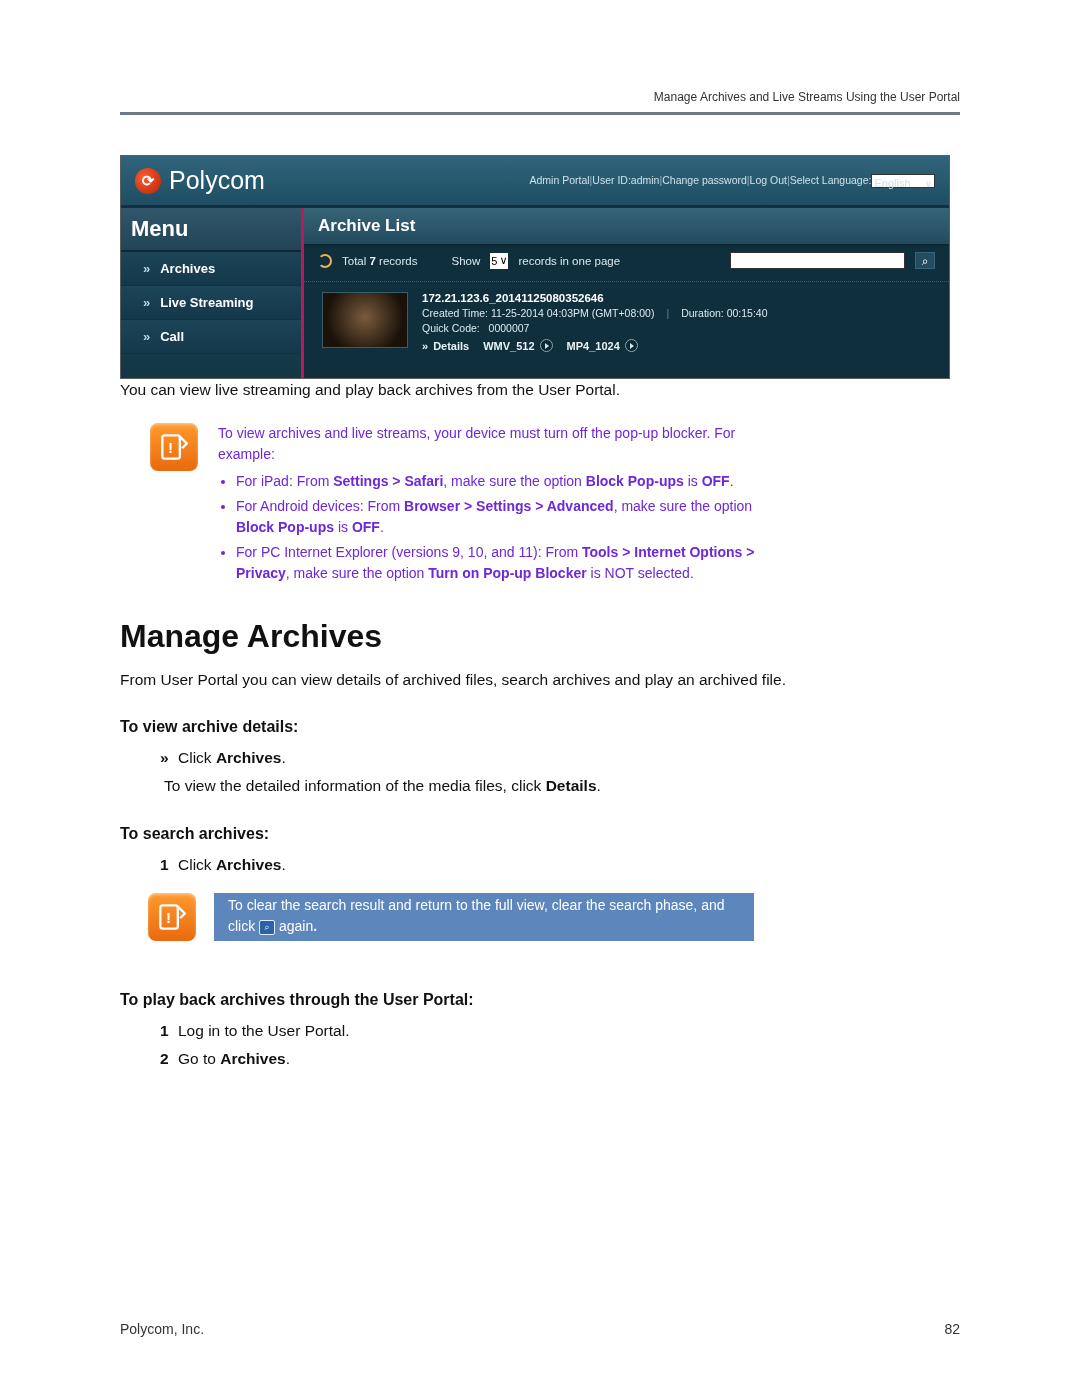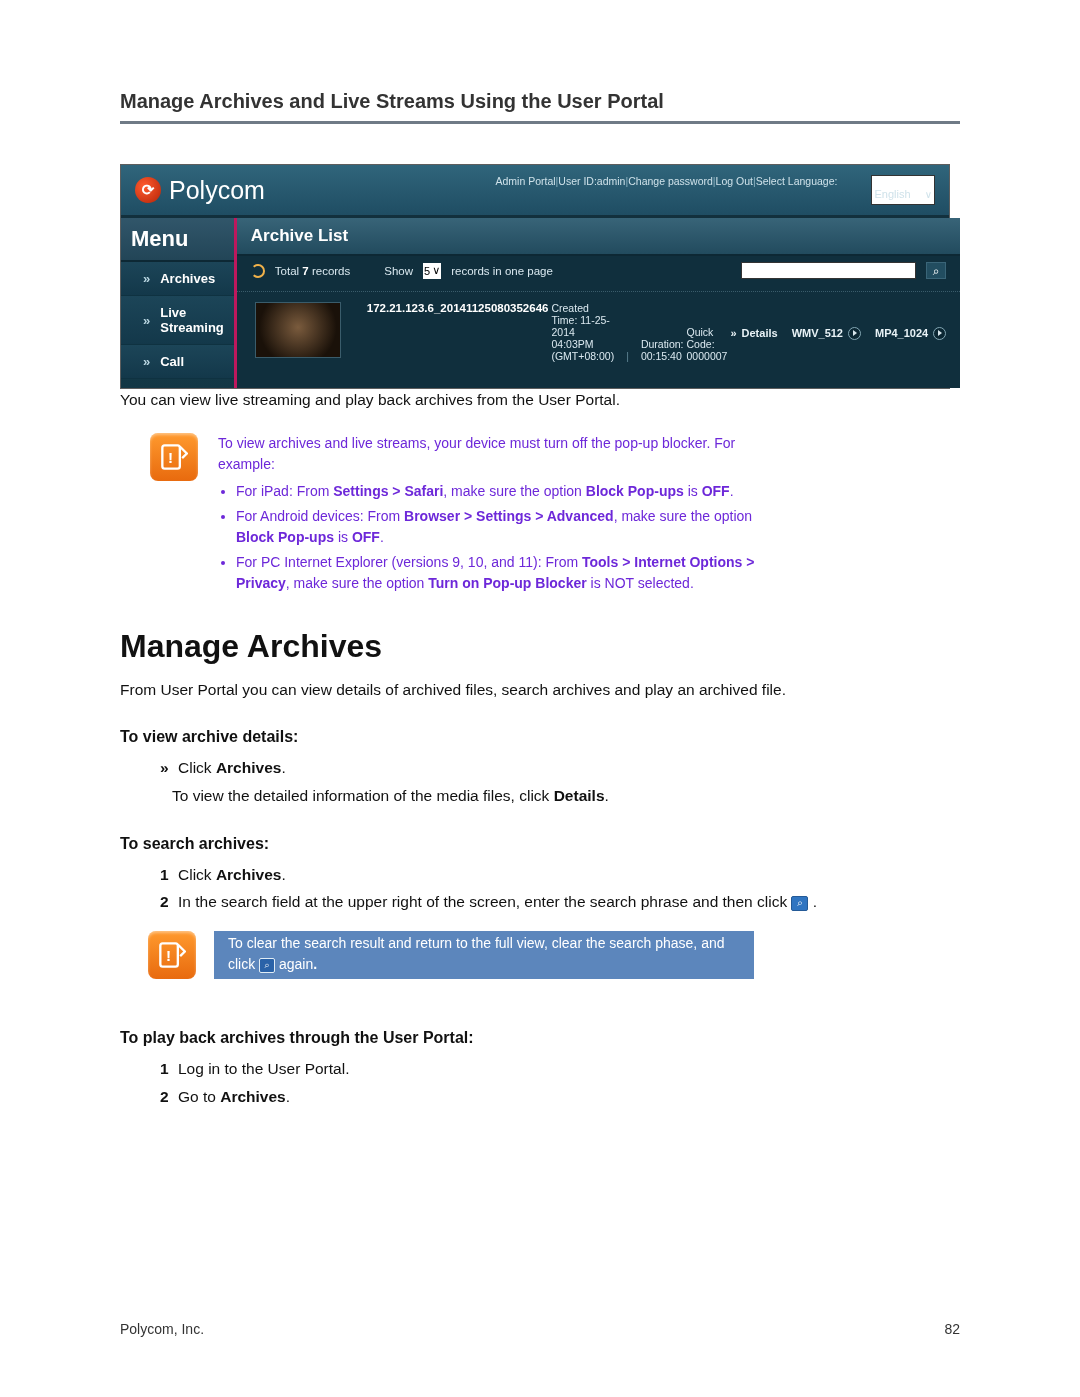--- a/index.html
+++ b/index.html
@@ -9,25 +9,24 @@
     background: #fff;
     font-family: Arial, Helvetica, sans-serif;
     color: #111;
   }
   .page {
     padding: 90px 120px 40px 120px;
     position: relative;
     height: 100%;
   }
   .running-head {
-    font-size: 20px;
+    font-size: 12px;
     color: #333;
-    text-align: left;
+    text-align: right;
     margin-bottom: 8px;
-    font-weight: bold;
   }
   .hr-line {
     height: 3px;
     background: #6f7a86;
     margin-bottom: 40px;
   }
 
   
   .shot {
     width: 830px;
@@ -62,25 +61,24 @@
   .hdr-links {
     color: #cfe2ea;
     font-size: 10.5px;
     display: flex;
     align-items: flex-start;
     gap: 0;
   }
   .hdr-sep { color: #8db3c2; }
   .lang-select {
     font-size: 11px;
-    height: 30px;
-    padding: 12px 2px;
+    height: 14px;
+    padding: 2px 2px;
     border: 1px solid #333;
     background:#fff;
-    margin-left:34px;
   }
   .lang-select .arrow{ font-size:10px; }
 
   .shot-body {
     display: flex;
     background: #163e50;
   }
   .sidebar {
     width: 180px;
     background: linear-gradient(#184454, #133745);
@@ -171,24 +169,23 @@
   }
   .thumb {
     width: 86px; height: 56px;
     background: radial-gradient(circle at 50% 45%, #7a5b3d, #1a1109 75%);
     border: 1px solid #3a5c6b;
   }
   .archive-meta {
     color: #dbe9f0;
     font-size: 10.5px;
     display: flex;
-    flex-direction: row;
+    flex-direction: column;
     gap: 3px;
     flex:1;
-    margin-left:12px;
   }
   .archive-meta .fname { font-weight: bold; font-size: 11.5px; color: #fff; }
   .meta-line { display:flex; align-items:flex-end; gap:12px; }
   .meta-sep { color:#5f8494; }
   .playlinks {
     display: flex;
     align-items: center;
     gap: 14px;
     margin-top: 2px;
   }
@@ -435,27 +432,26 @@
       </ul>
     </div>
   </div>
 
   <h1 class="h1">Manage Archives</h1>
   <p class="para">From User Portal you can view details of archived files, search archives and play an archived file.</p>
 
   <h3 class="h3">To view archive details:</h3>
   <div class="step-list">
     <div class="step-item"><span class="step-num">»</span><span>Click </span><b>Archives</b><span>.</span></div>
-    <div class="step-item" style="margin-left:12px"><span>To view the detailed information of the media files, click </span><b>Details</b><span>.</span></div>
+    <div class="step-item" style="margin-left:4px"><span>To view the detailed information of the media files, click </span><b>Details</b><span>.</span></div>
   </div>
 
   <h3 class="h3">To search archives:</h3>
   <div class="step-list">
     <div class="step-item"><span class="step-num">1</span><span>Click </span><b>Archives</b><span>.</span></div>
-    <div class="step-item"><span class="step-num">2</span><span>In the search field at the upper right of the screen, enter the search phrase and then click </span> <span class="inline-icon">⌕</span> <span>.</span></div>
   </div>
 
   <div class="callout">
     <div class="note-icon">
       <svg viewBox="0 0 24 24">
           <rect x="2" y="2" width="15" height="20" rx="2" fill="none" stroke="#fff" stroke-width="2"></rect>
           <text x="9" y="17" text-anchor="middle" fill="#fff" font-size="13" font-weight="bold">!</text>
           <path d="M17 3 L23 9 L19 13" fill="none" stroke="#fff" stroke-width="2"></path>
         </svg>
     </div>

